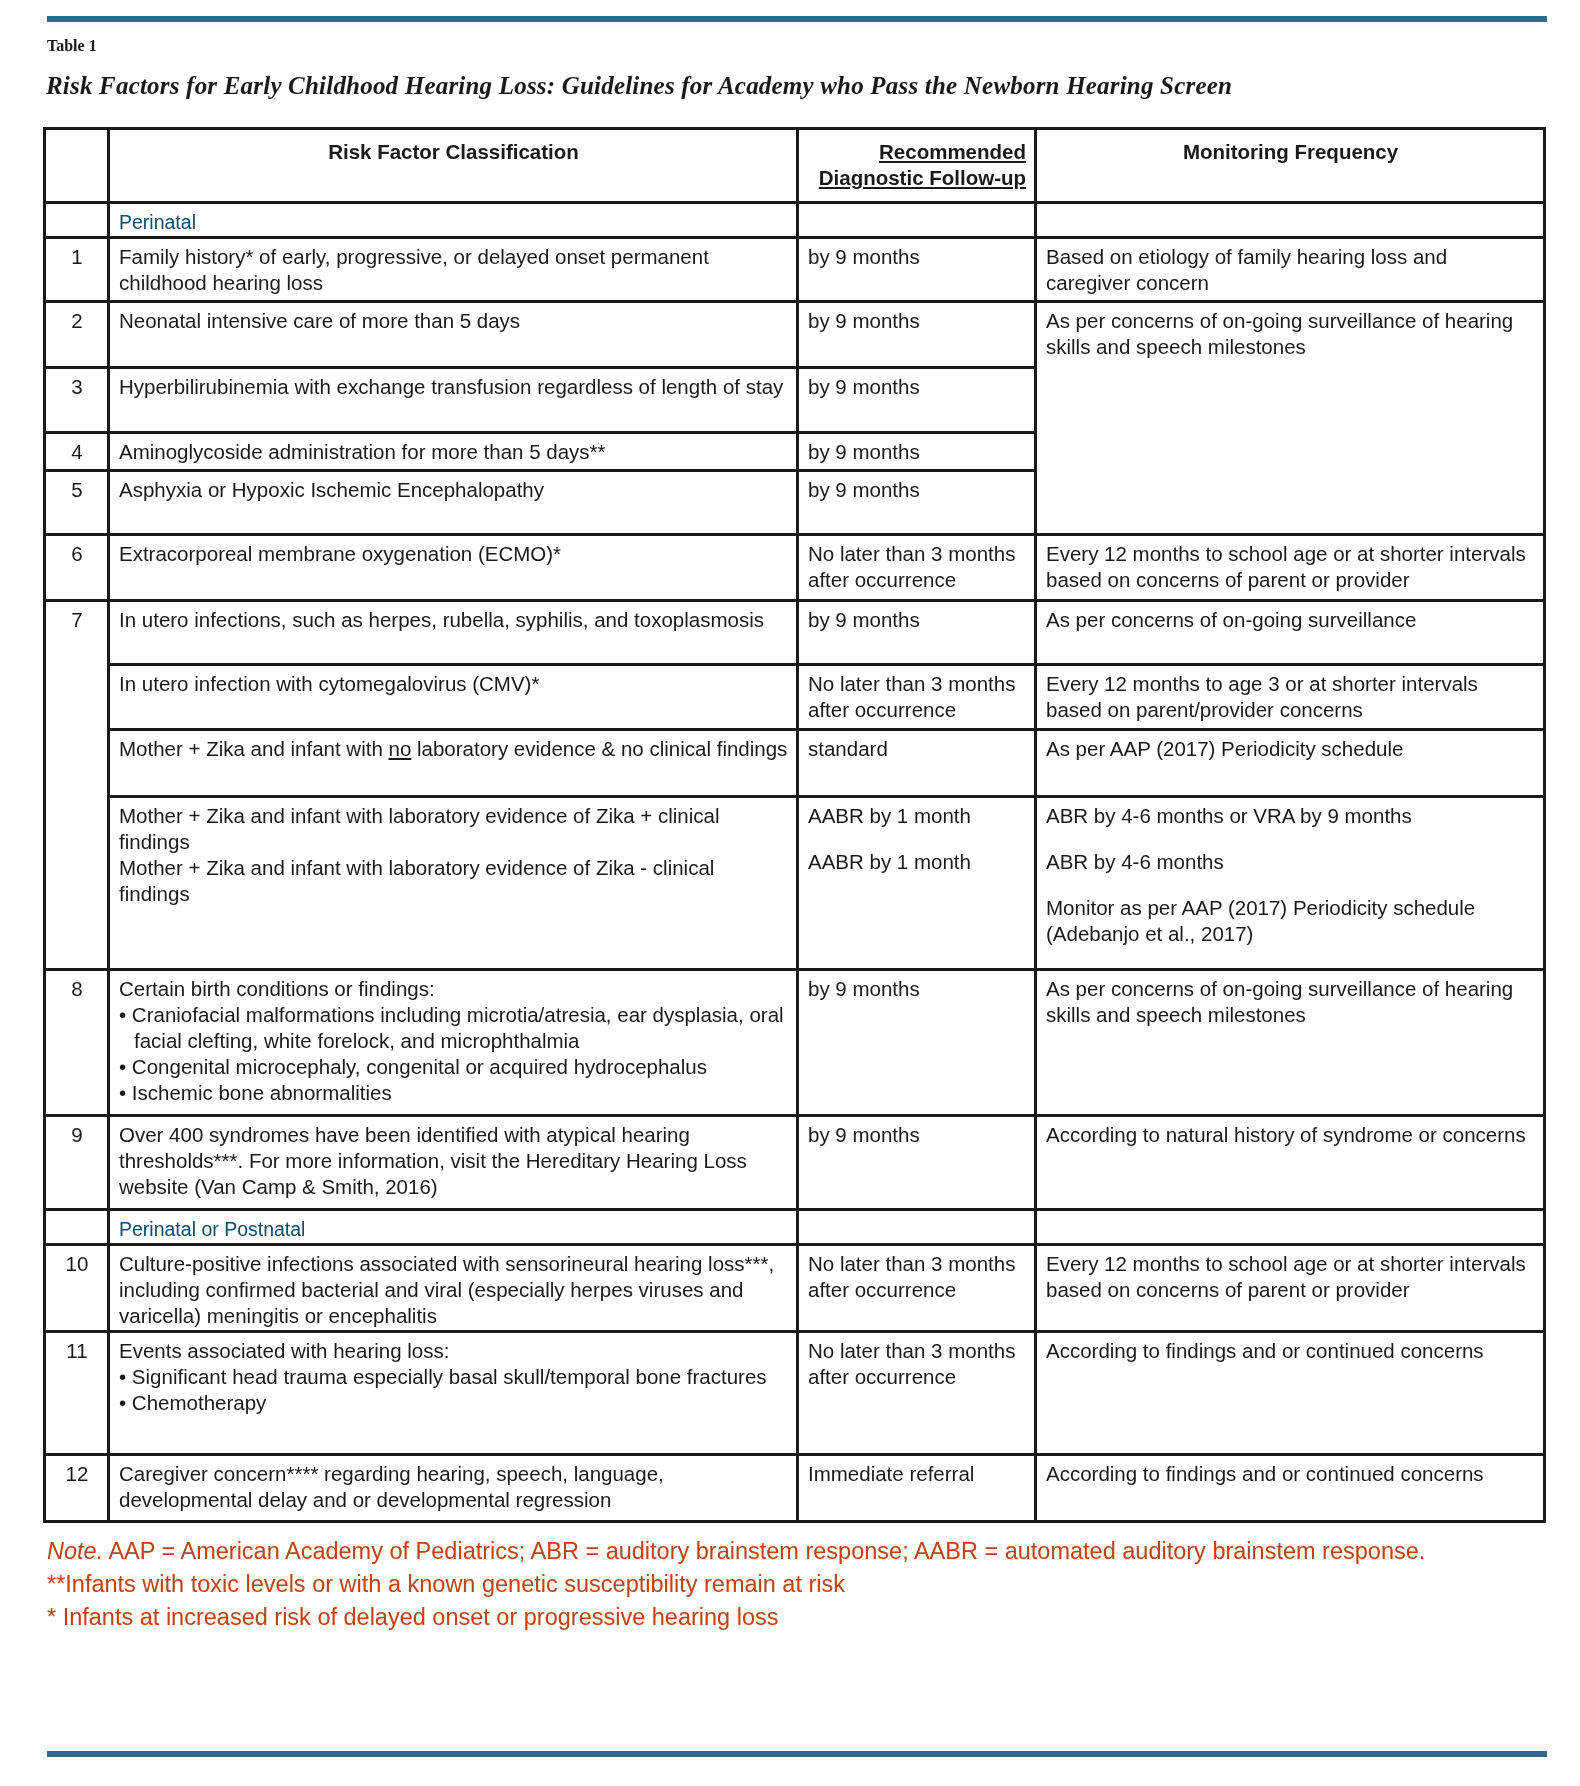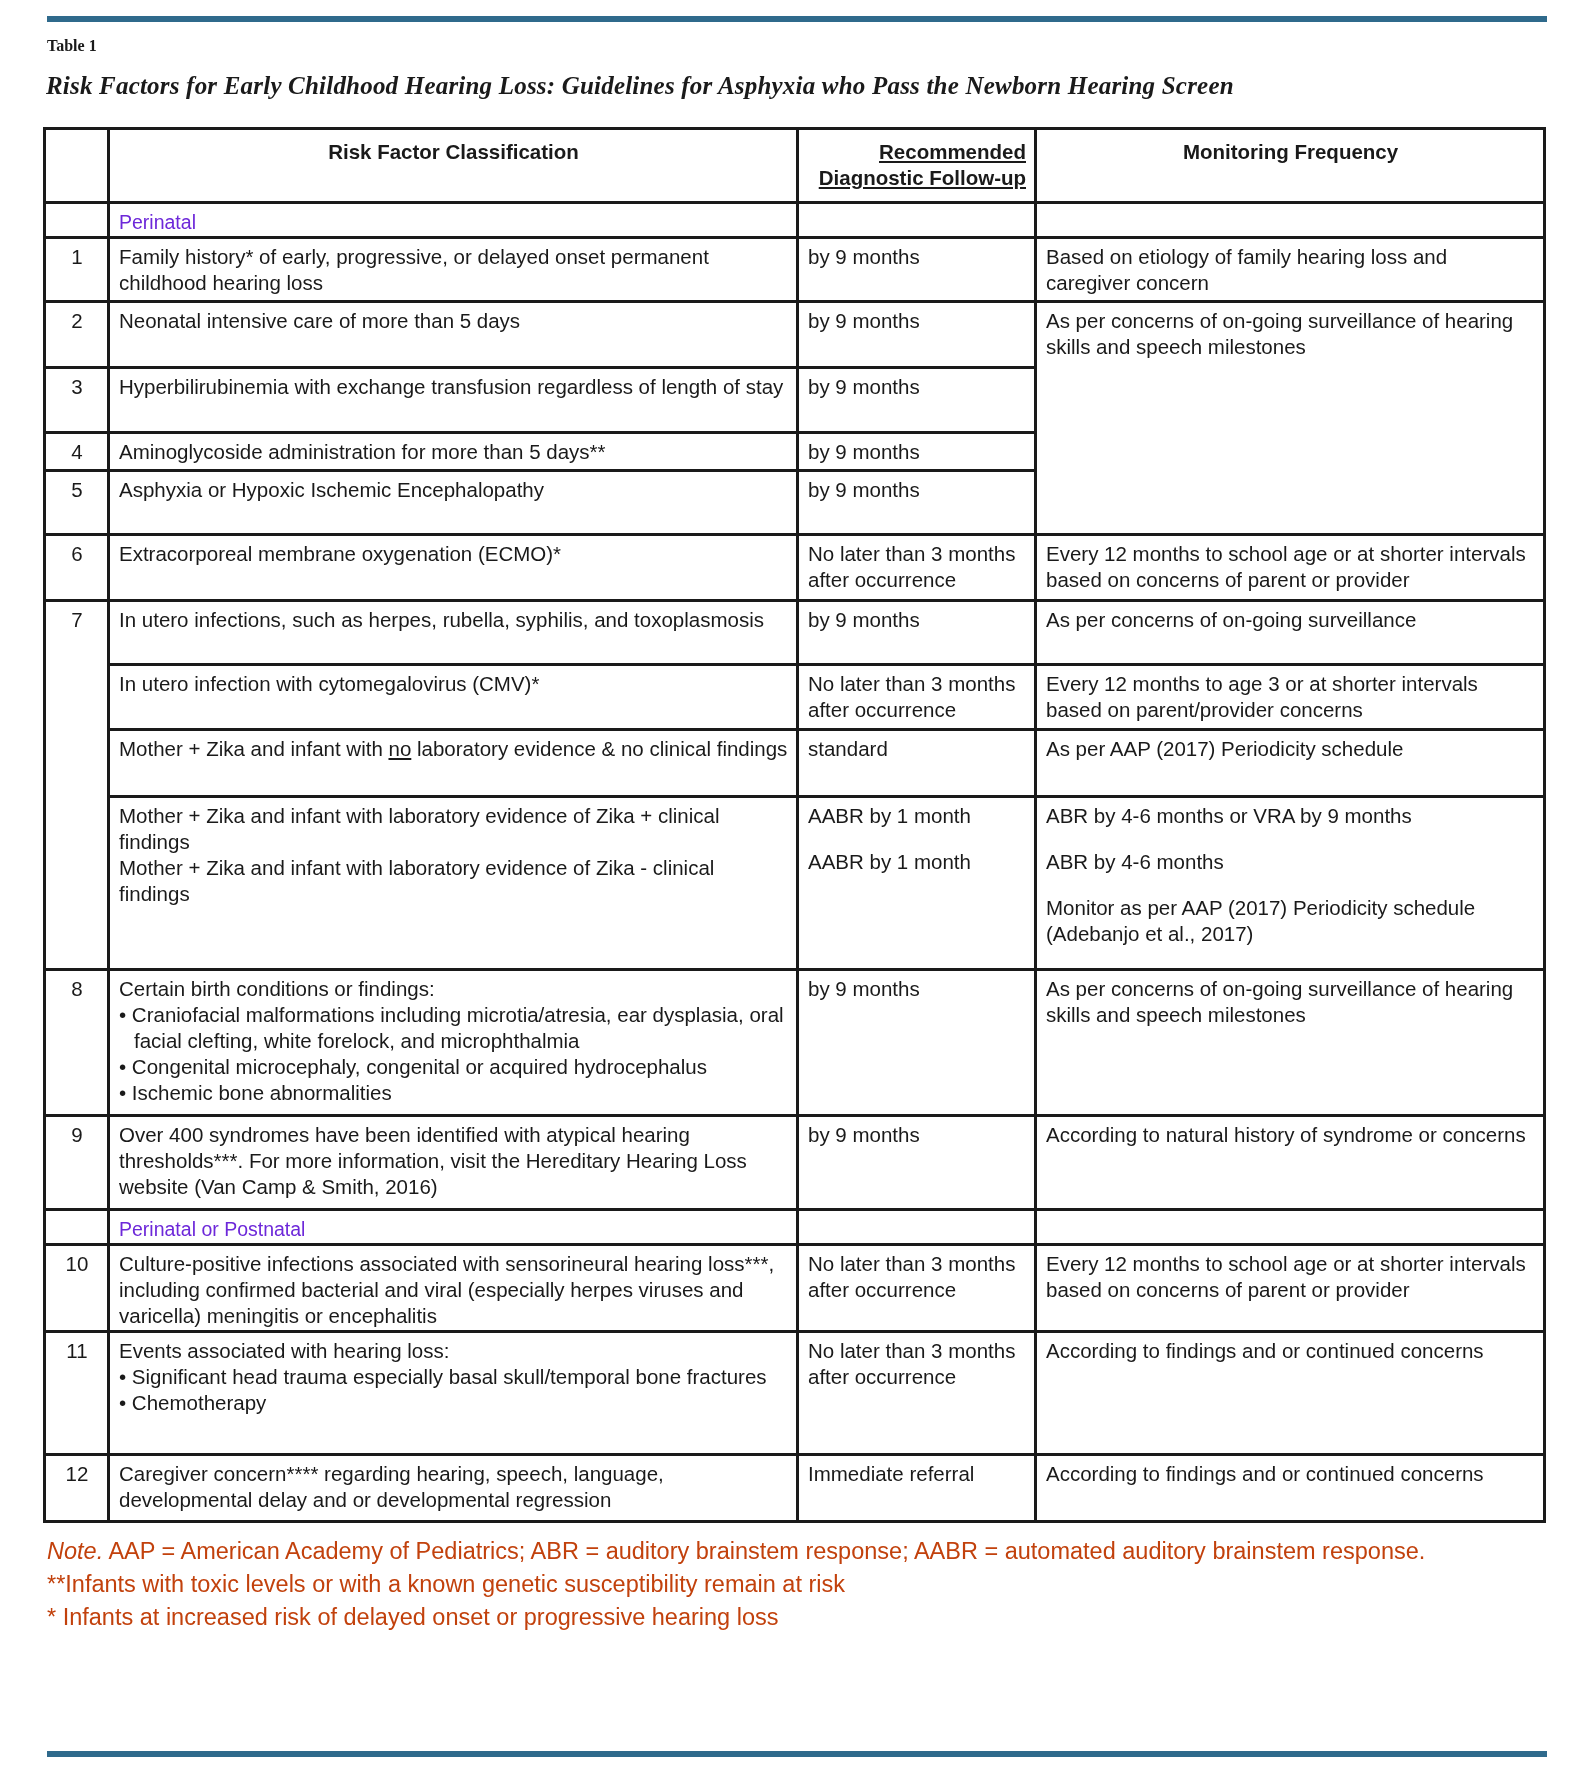--- a/index.html
+++ b/index.html
@@ -9,37 +9,37 @@
   .rule.bottom { top: 1751px; }
   .title { position: absolute; left: 47px; top: 37px; font-family: "Liberation Serif", "DejaVu Serif", serif; font-weight: bold; font-size: 16px; margin: 0; }
   .subtitle { position: absolute; left: 46px; top: 72px; font-family: "Liberation Serif", "DejaVu Serif", serif; font-style: italic; font-size: 25px; margin: 0; letter-spacing: 0.2px; }
   table.risk { position: absolute; left: 43px; top: 127px; border-collapse: collapse; table-layout: fixed; width: 1500px;
     font-family: "Liberation Sans", "DejaVu Sans", sans-serif; font-size: 20.5px; line-height: 26px; }
   table.risk td, table.risk th { border: 3px solid #1a1a1a; vertical-align: top; padding: 5px 8px 0 9px; overflow: hidden; }
   table.risk th { font-weight: bold; font-size: 20.5px; line-height: 26px; padding-top: 9px; }
   th.c-class, th.c-mon { text-align: center; }
   th.c-diag { text-align: right; padding-left: 7px; text-decoration: underline; }
   td.num { text-align: center; font-weight: normal; padding-left: 0; padding-right: 0; }
-  td.section { font-size: 19.5px; color: #6d28d9; padding-top: 3px; }
+  td.section { font-size: 19.5px; color: #0c4a6e; padding-top: 3px; }
   .bul { display: block; padding-left: 15px; text-indent: -15px; }
   .sub-block { display: block; }
   .gap { display: block; height: 20px; }
   .u { text-decoration: underline; }
   td.vmid { vertical-align: middle; padding-top: 0; }
   .notes { position: absolute; left: 47px; top: 1535px; width: 1480px; font-family: "Liberation Sans", "DejaVu Sans", sans-serif; font-size: 23.5px; line-height: 33px; color: #c2410c; }
   .notes p { margin: 0; }
   .notes em { font-style: italic; }
 </style>
 </head>
 <body>
 
 <div class="rule top" style="background: rgb(47, 106, 140);"></div>
 
 <h1 class="title">Table 1</h1>
-<h2 class="subtitle">Risk Factors for Early Childhood Hearing Loss: Guidelines for Asphyxia who Pass the Newborn Hearing Screen</h2>
+<h2 class="subtitle">Risk Factors for Early Childhood Hearing Loss: Guidelines for Academy who Pass the Newborn Hearing Screen</h2>
 
 <table class="risk">
   <colgroup>
     <col style="width:64px">
     <col style="width:689px">
     <col style="width:238px">
     <col style="width:509px">
   </colgroup>
   <thead>
     <tr style="height:74px">

